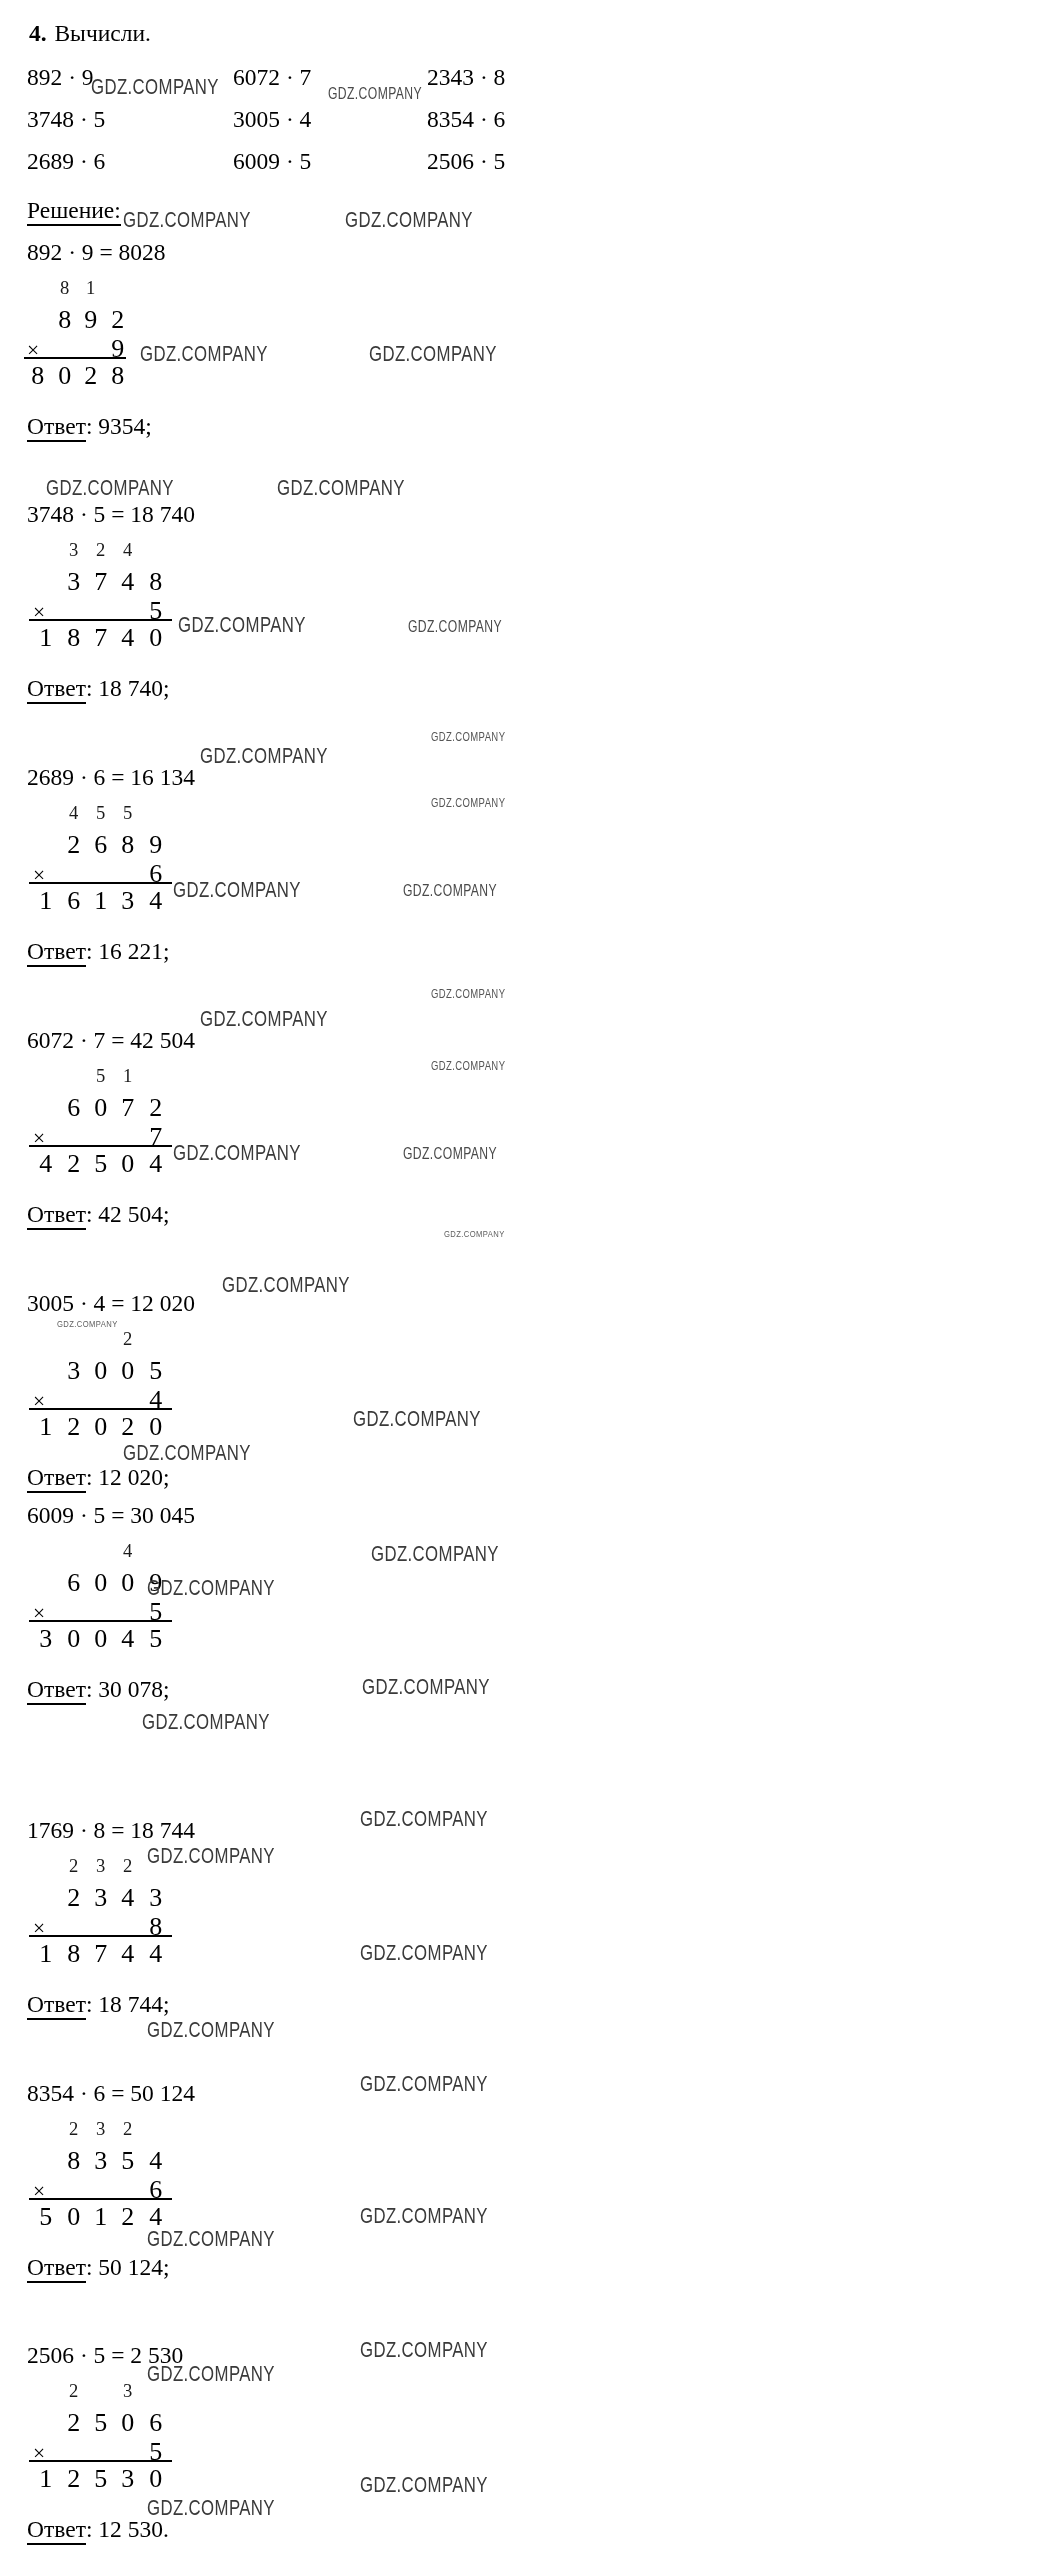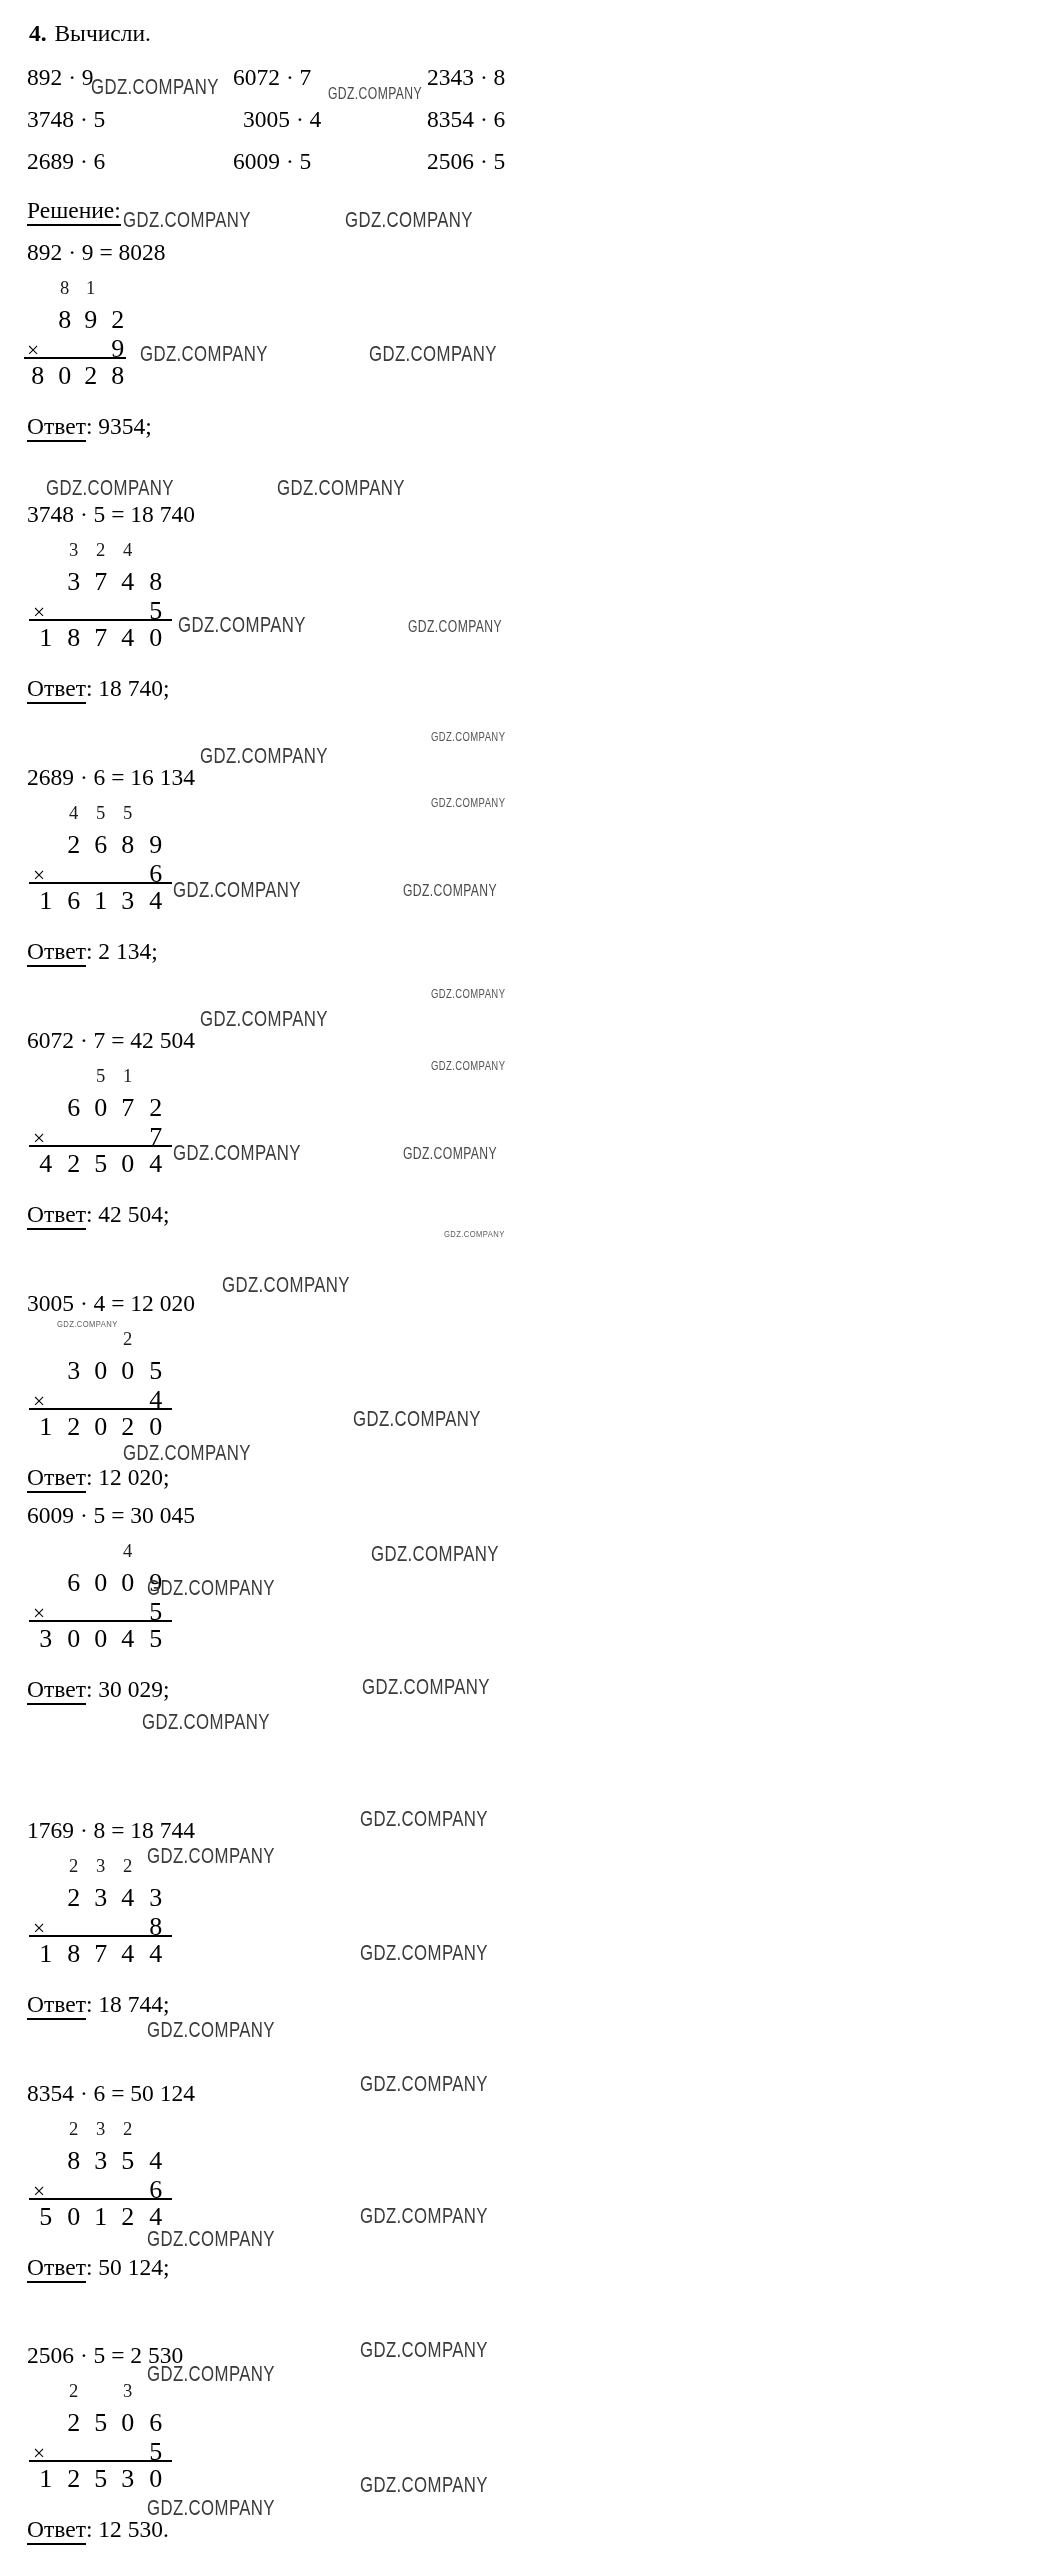--- a/index.html
+++ b/index.html
@@ -39,21 +39,21 @@
 <body>
 
 <div class="page">
 
   <div class="txt abs" style="left:29px; top:19.5px;"><span class="bold">4.</span><span class="title-text">Вычисли.</span></div>
 
   <div class="txt abs" style="left:27px;  top:64px;">892 · 9</div>
   <div class="txt abs" style="left:233px; top:64px;">6072 · 7</div>
   <div class="txt abs" style="left:427px; top:64px;">2343 · 8</div>
   <div class="txt abs" style="left:27px;  top:106px;">3748 · 5</div>
-  <div class="txt abs" style="left:243px; top:106px;">3005 · 4</div>
+  <div class="txt abs" style="left:233px; top:106px;">3005 · 4</div>
   <div class="txt abs" style="left:427px; top:106px;">8354 · 6</div>
   <div class="txt abs" style="left:27px;  top:148px;">2689 · 6</div>
   <div class="txt abs" style="left:233px; top:148px;">6009 · 5</div>
   <div class="txt abs" style="left:427px; top:148px;">2506 · 5</div>
 
   <div class="txt abs" style="left:27px; top:197px;"><span class="u">Решение:</span></div>
 
   <div>
   <section class="sol" style="top: 239px;">
     <div class="txt eq">892 · 9 = 8028</div>
@@ -108,21 +108,21 @@
           <span class="cell " style="left: 90px; top: 68px;">6</span>
           <span class="cell " style="left: 117px; top: 68px;">8</span>
           <span class="cell " style="left: 145px; top: 68px;">9</span>
           <span class="cell " style="left: 145px; top: 97px;">6</span>
           <span class="cell " style="left: 35px; top: 124px;">1</span>
           <span class="cell " style="left: 63px; top: 124px;">6</span>
           <span class="cell " style="left: 90px; top: 124px;">1</span>
           <span class="cell " style="left: 117px; top: 124px;">3</span>
           <span class="cell " style="left: 145px; top: 124px;">4</span>
         </div>
-    <div class="txt ans"><span class="u">Ответ</span><span>: 2 134;</span></div>
+    <div class="txt ans"><span class="u">Ответ</span><span>: 16 221;</span></div>
   </section>
 
   <section class="sol" style="top: 1027px;">
     <div class="txt eq">6072 · 7 = 42 504</div>
     <div class="grid">
       <span class="times" style="left: 33px; top: 101px;">×</span>
       <span class="mline" style="left: 29px; top: 118px; width: 143px;"></span>
     <span class="cell carry" style="left: 90px; top: 40px;">5</span>
           <span class="cell carry" style="left: 117px; top: 40px;">1</span>
           <span class="cell " style="left: 63px; top: 68px;">6</span>
@@ -169,21 +169,21 @@
           <span class="cell " style="left: 90px; top: 68px;">0</span>
           <span class="cell " style="left: 117px; top: 68px;">0</span>
           <span class="cell " style="left: 145px; top: 68px;">9</span>
           <span class="cell " style="left: 145px; top: 97px;">5</span>
           <span class="cell " style="left: 35px; top: 124px;">3</span>
           <span class="cell " style="left: 63px; top: 124px;">0</span>
           <span class="cell " style="left: 90px; top: 124px;">0</span>
           <span class="cell " style="left: 117px; top: 124px;">4</span>
           <span class="cell " style="left: 145px; top: 124px;">5</span>
         </div>
-    <div class="txt ans"><span class="u">Ответ</span><span>: 30 029;</span></div>
+    <div class="txt ans"><span class="u">Ответ</span><span>: 30 078;</span></div>
   </section>
 
   <section class="sol" style="top: 1817px;">
     <div class="txt eq">1769 · 8 = 18 744</div>
     <div class="grid">
       <span class="times" style="left: 33px; top: 101px;">×</span>
       <span class="mline" style="left: 29px; top: 118px; width: 143px;"></span>
     <span class="cell carry" style="left: 63px; top: 40px;">2</span>
           <span class="cell carry" style="left: 90px; top: 40px;">3</span>
           <span class="cell carry" style="left: 117px; top: 40px;">2</span>

